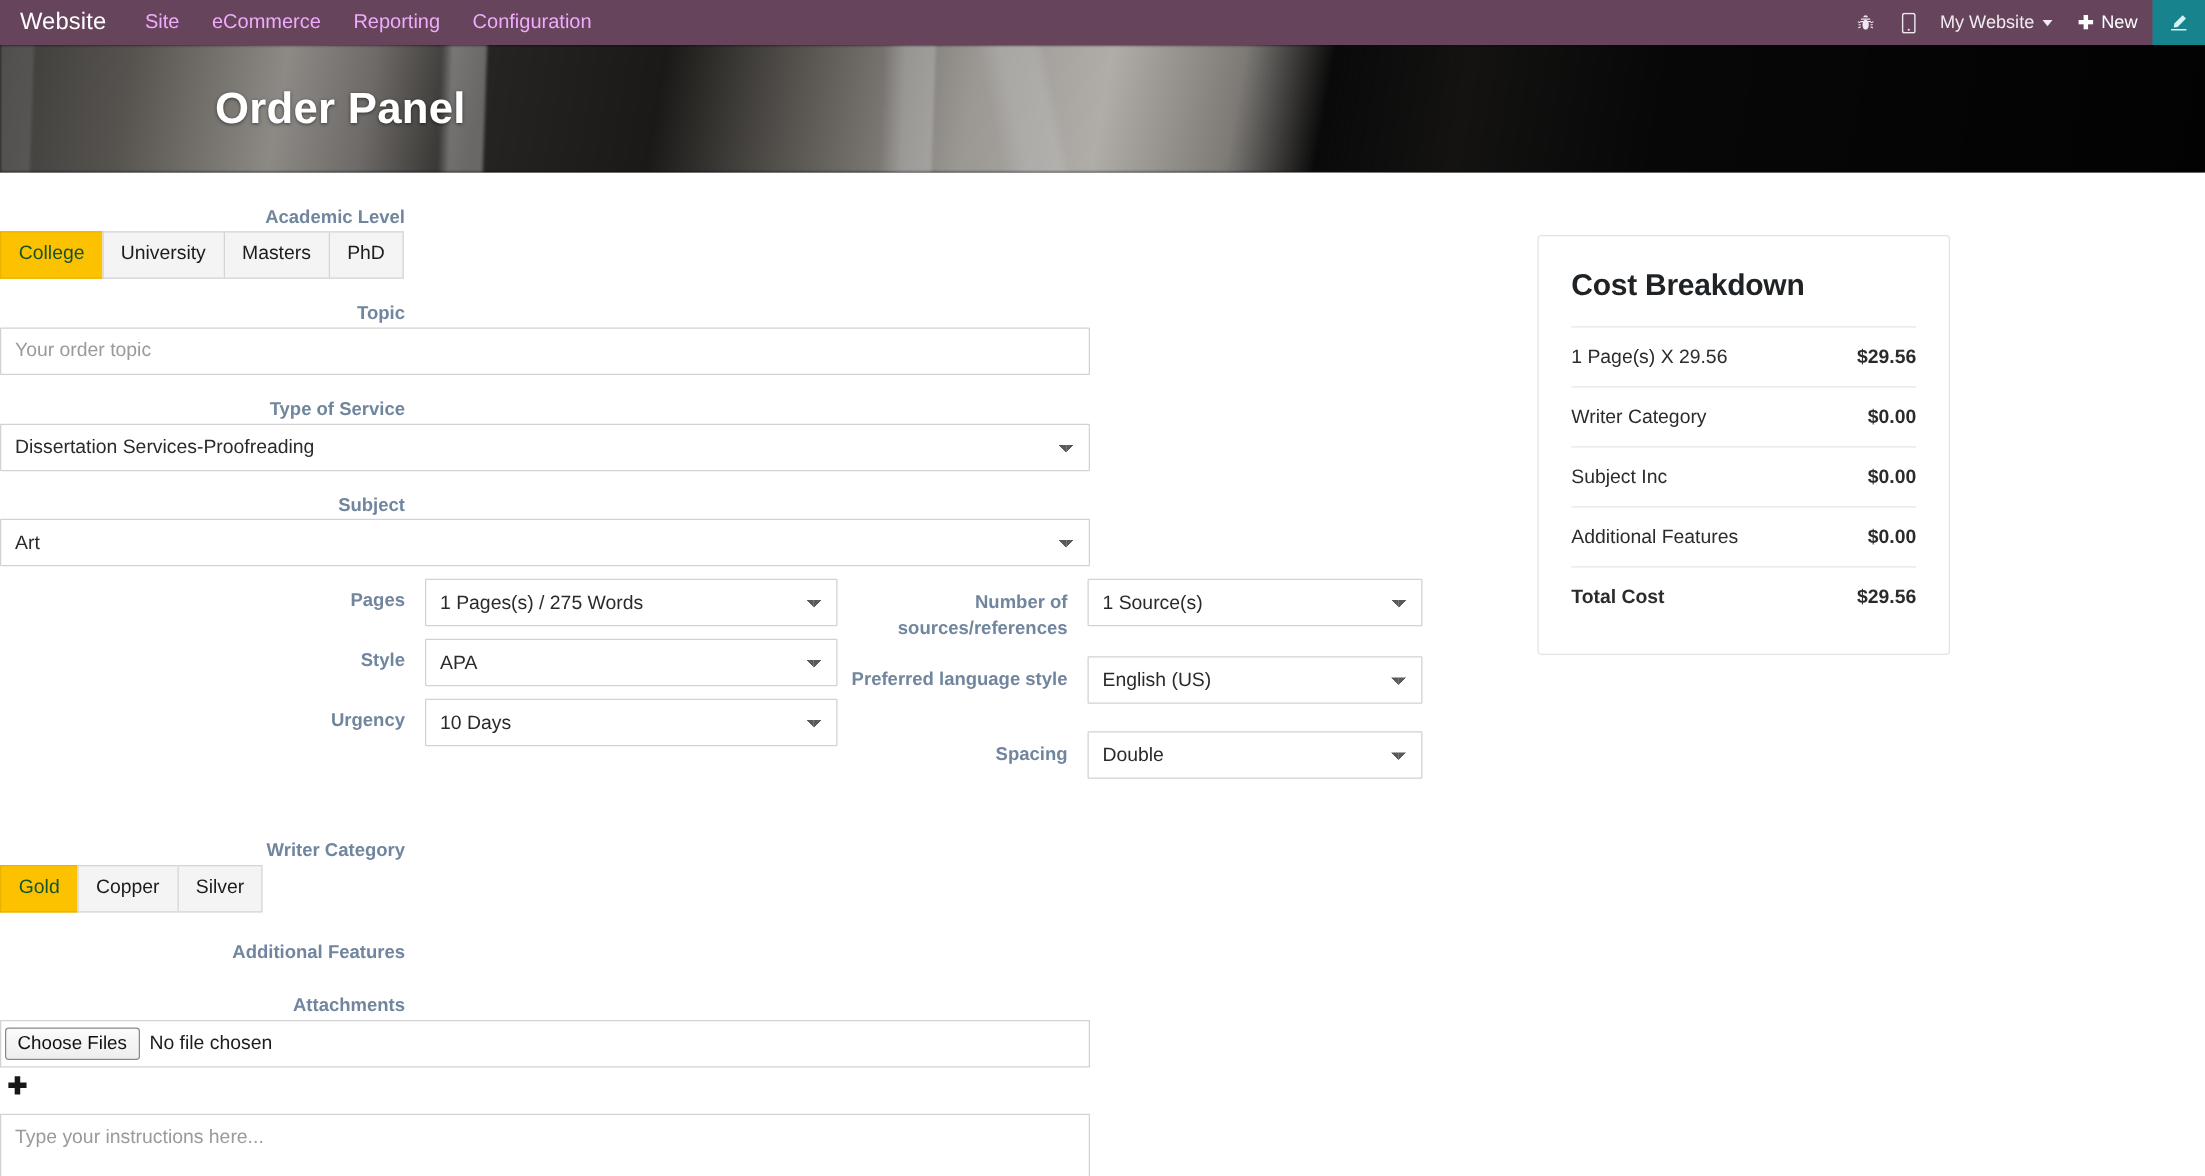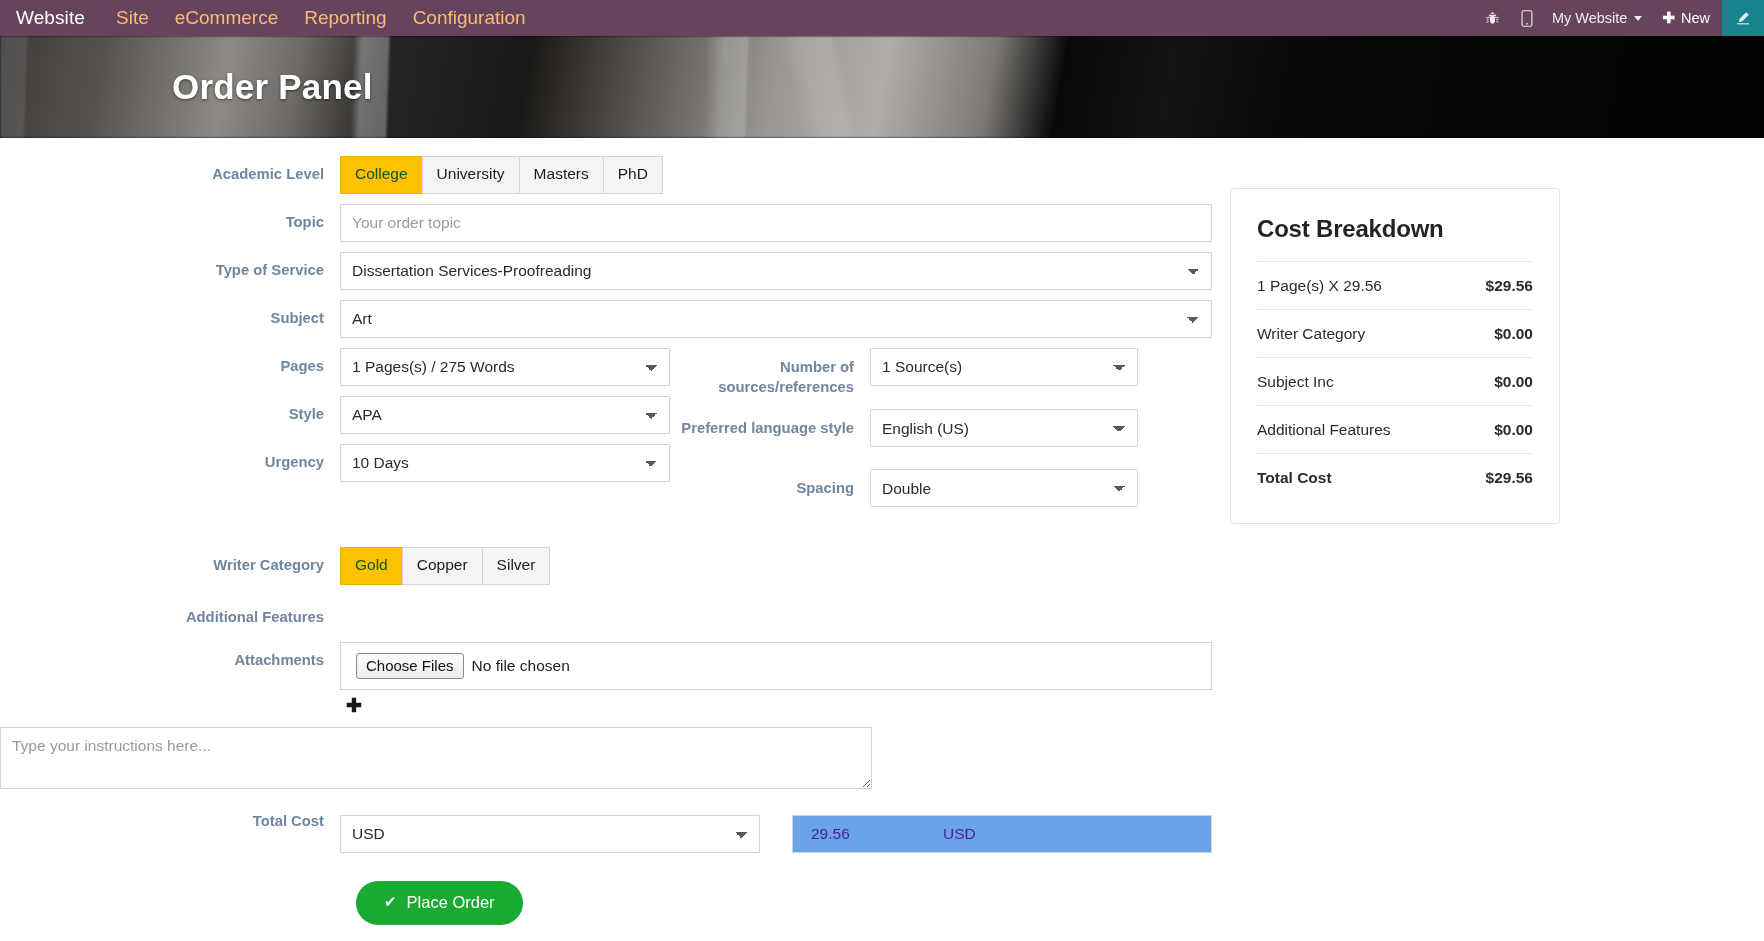--- a/index.html
+++ b/index.html
@@ -22,22 +22,22 @@
     position: relative;
   }
   .nav-brand {
     font-size: 19px;
     padding: 0 18px 0 16px;
     color: #ffffff;
     letter-spacing: .1px;
   }
   .nav-link {
     padding: 0 13px;
-    color: #fdba74;
-    font-size: 19px;
+    color: #f0abfc;
+    font-size: 16px;
     line-height: 36px;
     cursor: pointer;
   }
   .nav-right {
     margin-left: auto;
     display: flex;
     align-items: center;
     height: 36px;
   }
   .nav-ic {
@@ -127,20 +127,21 @@
     color: #1f2326;
     margin: 12px 0 26px 355px;
     letter-spacing: -.2px;
   }
 
   
   .row {
     display: flex;
     align-items: flex-start;
     margin-bottom: 10px;
+    flex-direction: column;
   }
   .lbl {
     width: 340px;
     text-align: right;
     padding-right: 16px;
     padding-top: 9px;
     font-size: 14.8px;
     font-weight: bold;
     color: #71869e;
     line-height: 1.35;
@@ -205,26 +206,26 @@
   }
 
   .grid2 { display: flex; }
   .col-a { width: 672px; }
   .col-b { flex: 1; }
   .sub-row { display: flex; margin-bottom: 10px; }
 
   
   .file-wrap {
     width: 872px;
-    height: 48px;
+    height: 38px;
     border: 1px solid #d2d2d2;
     background: #fff;
     display: flex;
     align-items: center;
-    padding: 0 15px;
+    padding: 0 3px;
     font-size: 15.5px;
     color: #1d1d1d;
   }
   .file-btn {
     border: 1px solid #888;
     background: linear-gradient(#fbfbfb, #eeeeee);
     border-radius: 3px;
     padding: 3px 9px 4px;
     font-size: 15px;
     color: #111;

